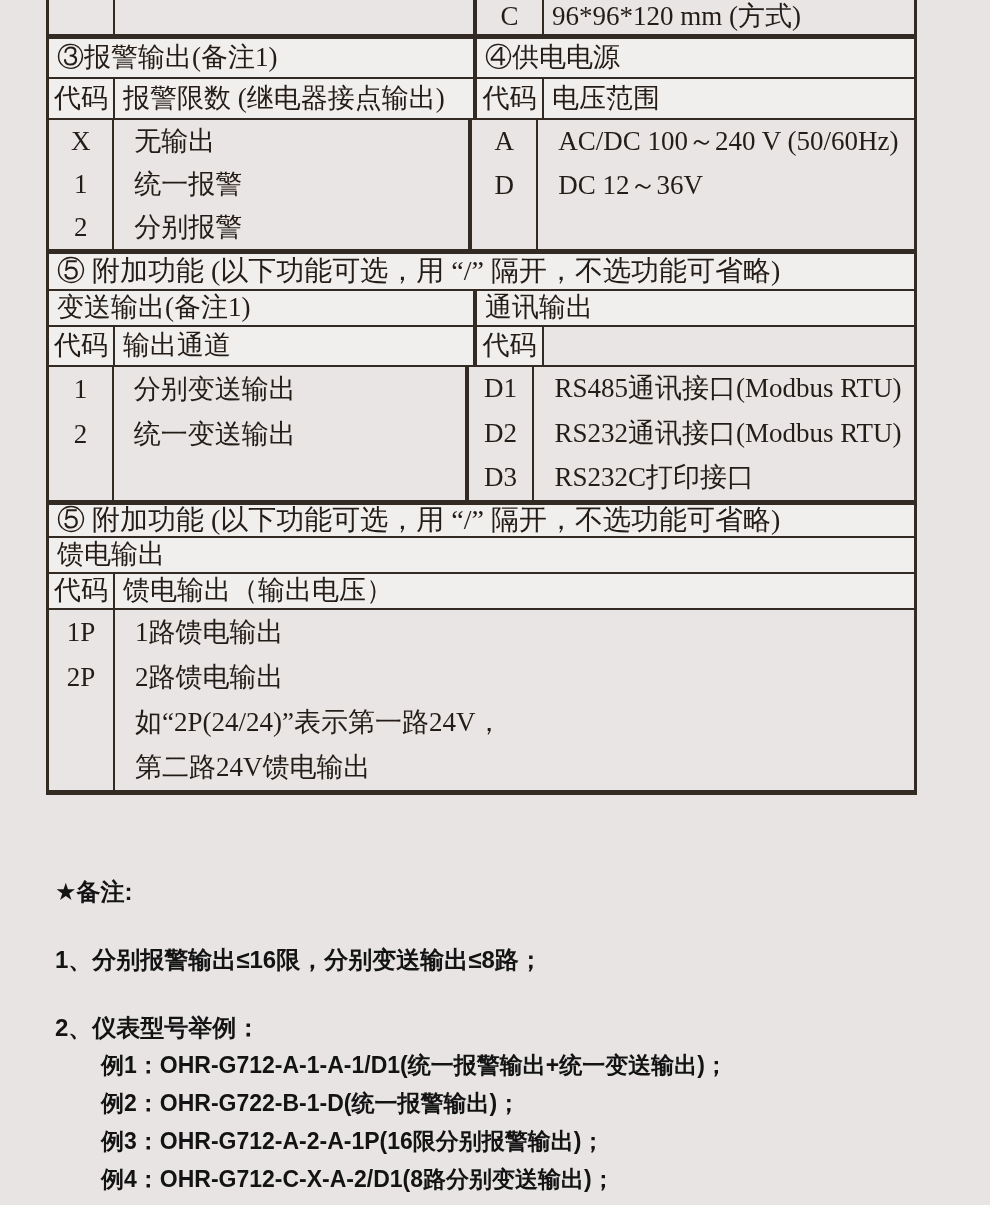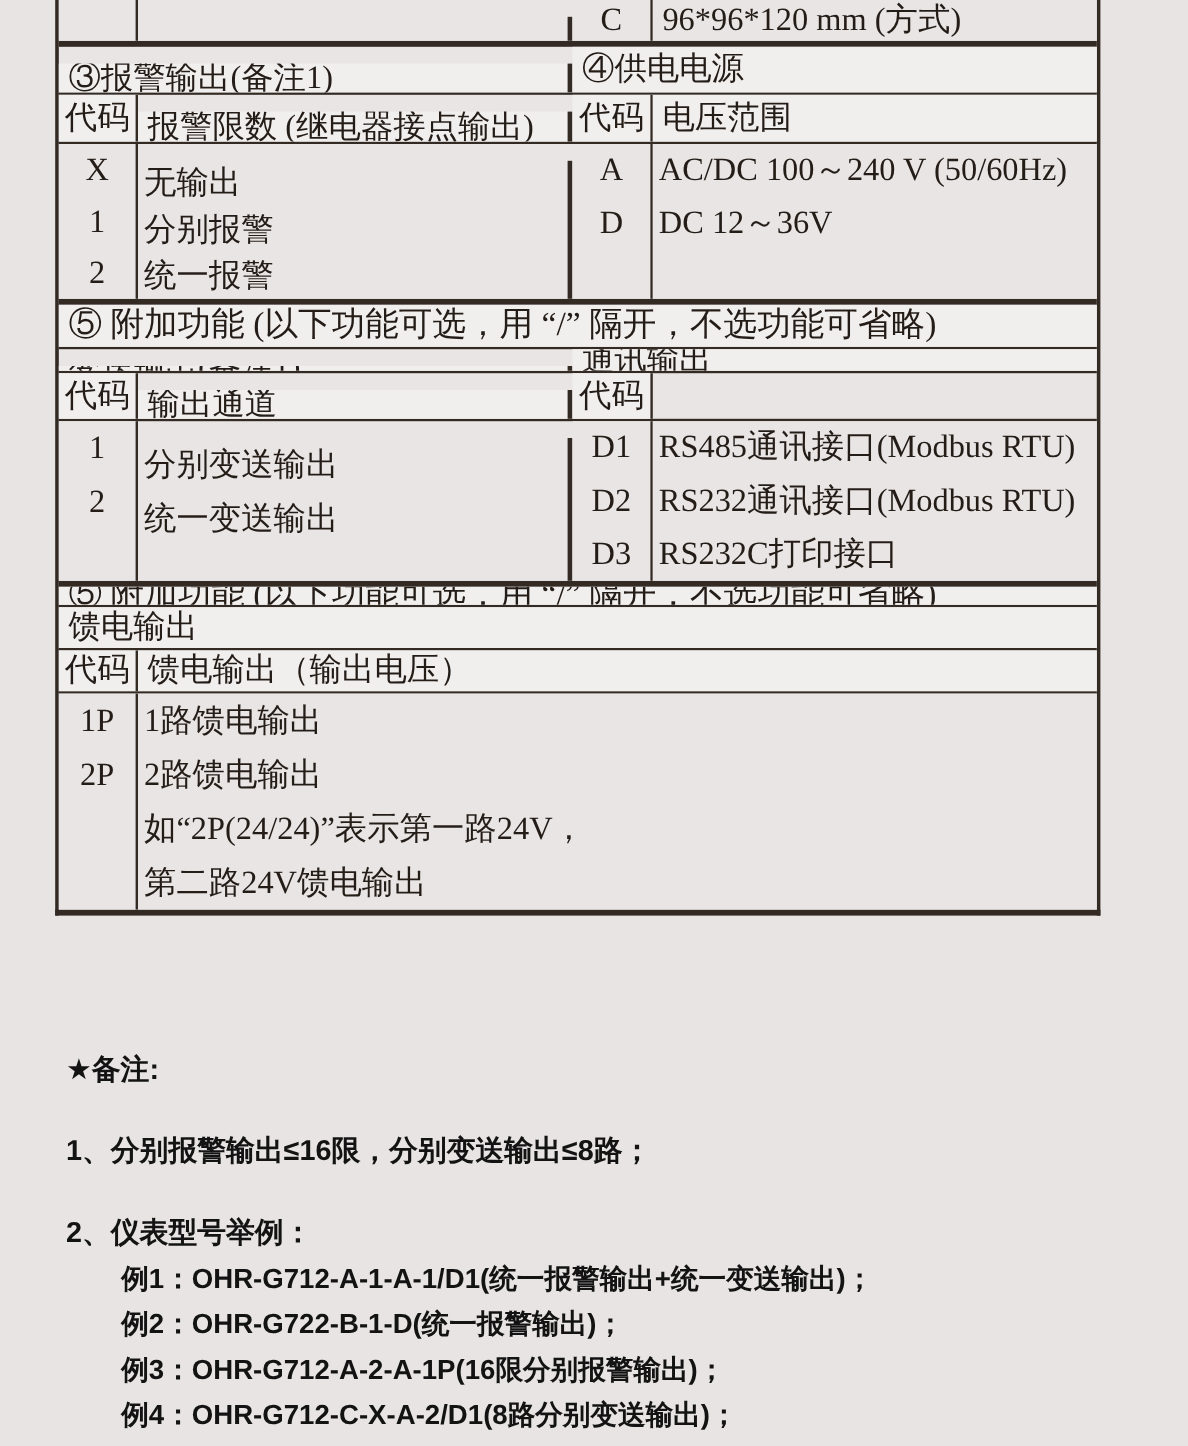--- a/index.html
+++ b/index.html
@@ -25,43 +25,43 @@
     box-sizing:border-box;
     border-left:3px solid var(--ln);
     border-right:3px solid var(--ln);
     border-bottom:5px solid var(--ln);
     background:var(--cell);
   }
   .row{display:flex;box-sizing:border-box;align-items:stretch;}
   .bt2{border-top:2px solid var(--ln);}
   .bt5{border-top:5px solid var(--ln);}
   .h34{height:34px;}.h43{height:43px;}.h41{height:41px;}
-  .h131{height:131px;}.h40{height:40px;}.h36{height:20px;}
+  .h131{height:131px;}.h40{height:40px;}.h36{height:36px;}
   .h135{height:135px;}.h38{height:36px;}.h182{height:182px;}
   .cell{
     box-sizing:border-box;display:flex;align-items:center;
     font-size:27px;line-height:1.1;white-space:nowrap;overflow:hidden;
     padding:0 8px;background:var(--cell);
   }
   .band .cell{background:var(--band);}
   .hdr .cell{background:var(--band);}
   .lightrow .cell{background:var(--band);}
   .code{justify-content:center;padding:0;}
   .vr2{border-right:2px solid var(--ln);}
-  .vr4{border-right:4px solid var(--ln);margin-top:14px;}
+  .vr4{border-right:4px solid var(--ln);}
   .w-code1{width:66px;}
   .w-desc1{width:362px;}
   .w-left{width:428px;}   
   .w-code2{width:67px;}
   .flex1{flex:1 1 auto;}
   .col{flex-direction:column;align-items:stretch;justify-content:flex-start;padding:0;}
   .item{display:flex;align-items:center;font-size:27px;}
   .i44{height:43.6px;}.i45{height:45px;}.i455{height:45.5px;}
   .ctr{justify-content:center;}
-  .lft{justify-content:flex-start;padding:0 5px;}
+  .lft{justify-content:flex-start;padding:0 20px;}
   .bandtitle{font-size:28px;}
   .notes{
     position:absolute;left:55px;top:842px;width:900px;
     font-family:"Liberation Sans","DejaVu Sans",sans-serif;
     font-weight:bold;color:var(--note);
   }
   .note-line{font-size:24px;line-height:37px;white-space:nowrap;margin-top:31px;}
   .example-line{font-size:23px;line-height:38px;padding-left:46px;white-space:nowrap;}
   .footer-line{font-size:33px;line-height:36px;margin-top:17px;white-space:nowrap;}
 </style>
@@ -92,22 +92,22 @@
     </div>
 
     <div class="row bt2 h131">
       <div class="cell col w-code1 vr2">
         <div class="item i44 ctr">X</div>
         <div class="item i44 ctr">1</div>
         <div class="item i44 ctr">2</div>
       </div>
       <div class="cell col w-desc1 vr4">
         <div class="item i44 lft">无输出</div>
+        <div class="item i44 lft">统一报警</div>
         <div class="item i44 lft">分别报警</div>
-        <div class="item i44 lft">统一报警</div>
       </div>
       <div class="cell col w-code2 vr2">
         <div class="item i44 ctr">A</div>
         <div class="item i44 ctr">D</div>
       </div>
       <div class="cell col flex1">
         <div class="item i44 lft">AC/DC 100～240 V (50/60Hz)</div>
         <div class="item i44 lft">DC 12～36V</div>
       </div>
     </div>

